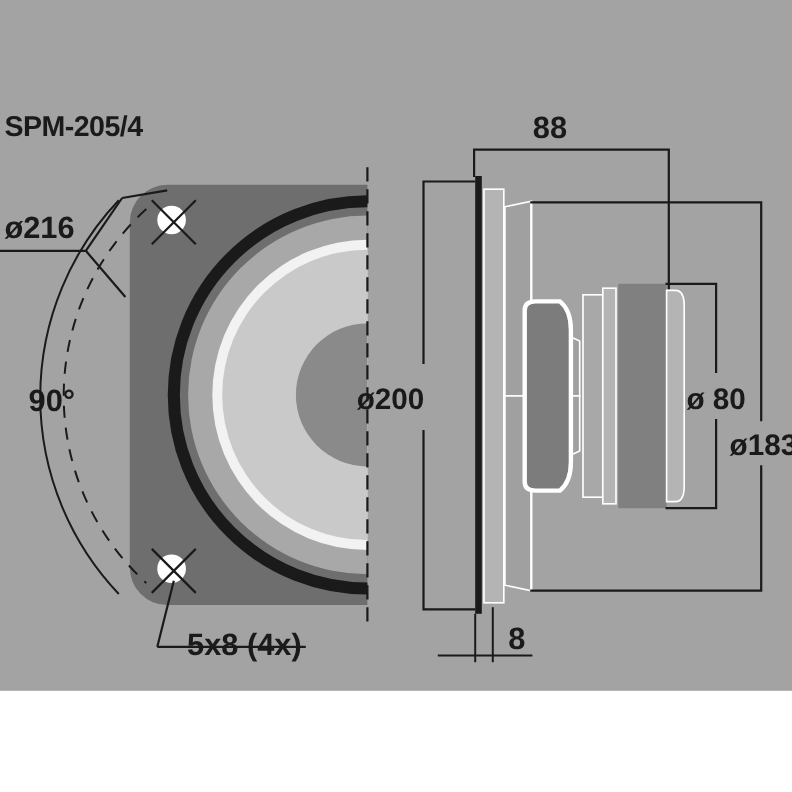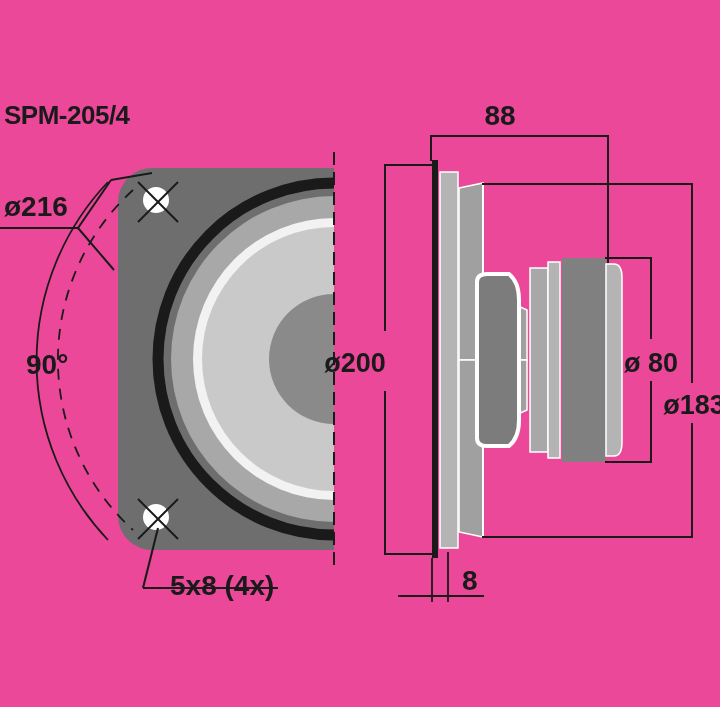--- a/index.html
+++ b/index.html
@@ -10,22 +10,22 @@
   }
   body {
     width: 720px;
     height: 720px;
     overflow: hidden;
     font-family: "Liberation Sans", sans-serif;
   }
   #drawing-root {
     position: relative;
     width: 720px;
-    height: 707px;
-    background: #ec4899;
+    height: 628px;
+    background: #a3a3a3;
     text-decoration: underline;
   }
   svg.drawing-canvas {
     display: block;
     width: 720px;
     height: 720px;
   }
   .dim-text {
     font-family: "Liberation Sans", sans-serif;
     font-weight: bold;

